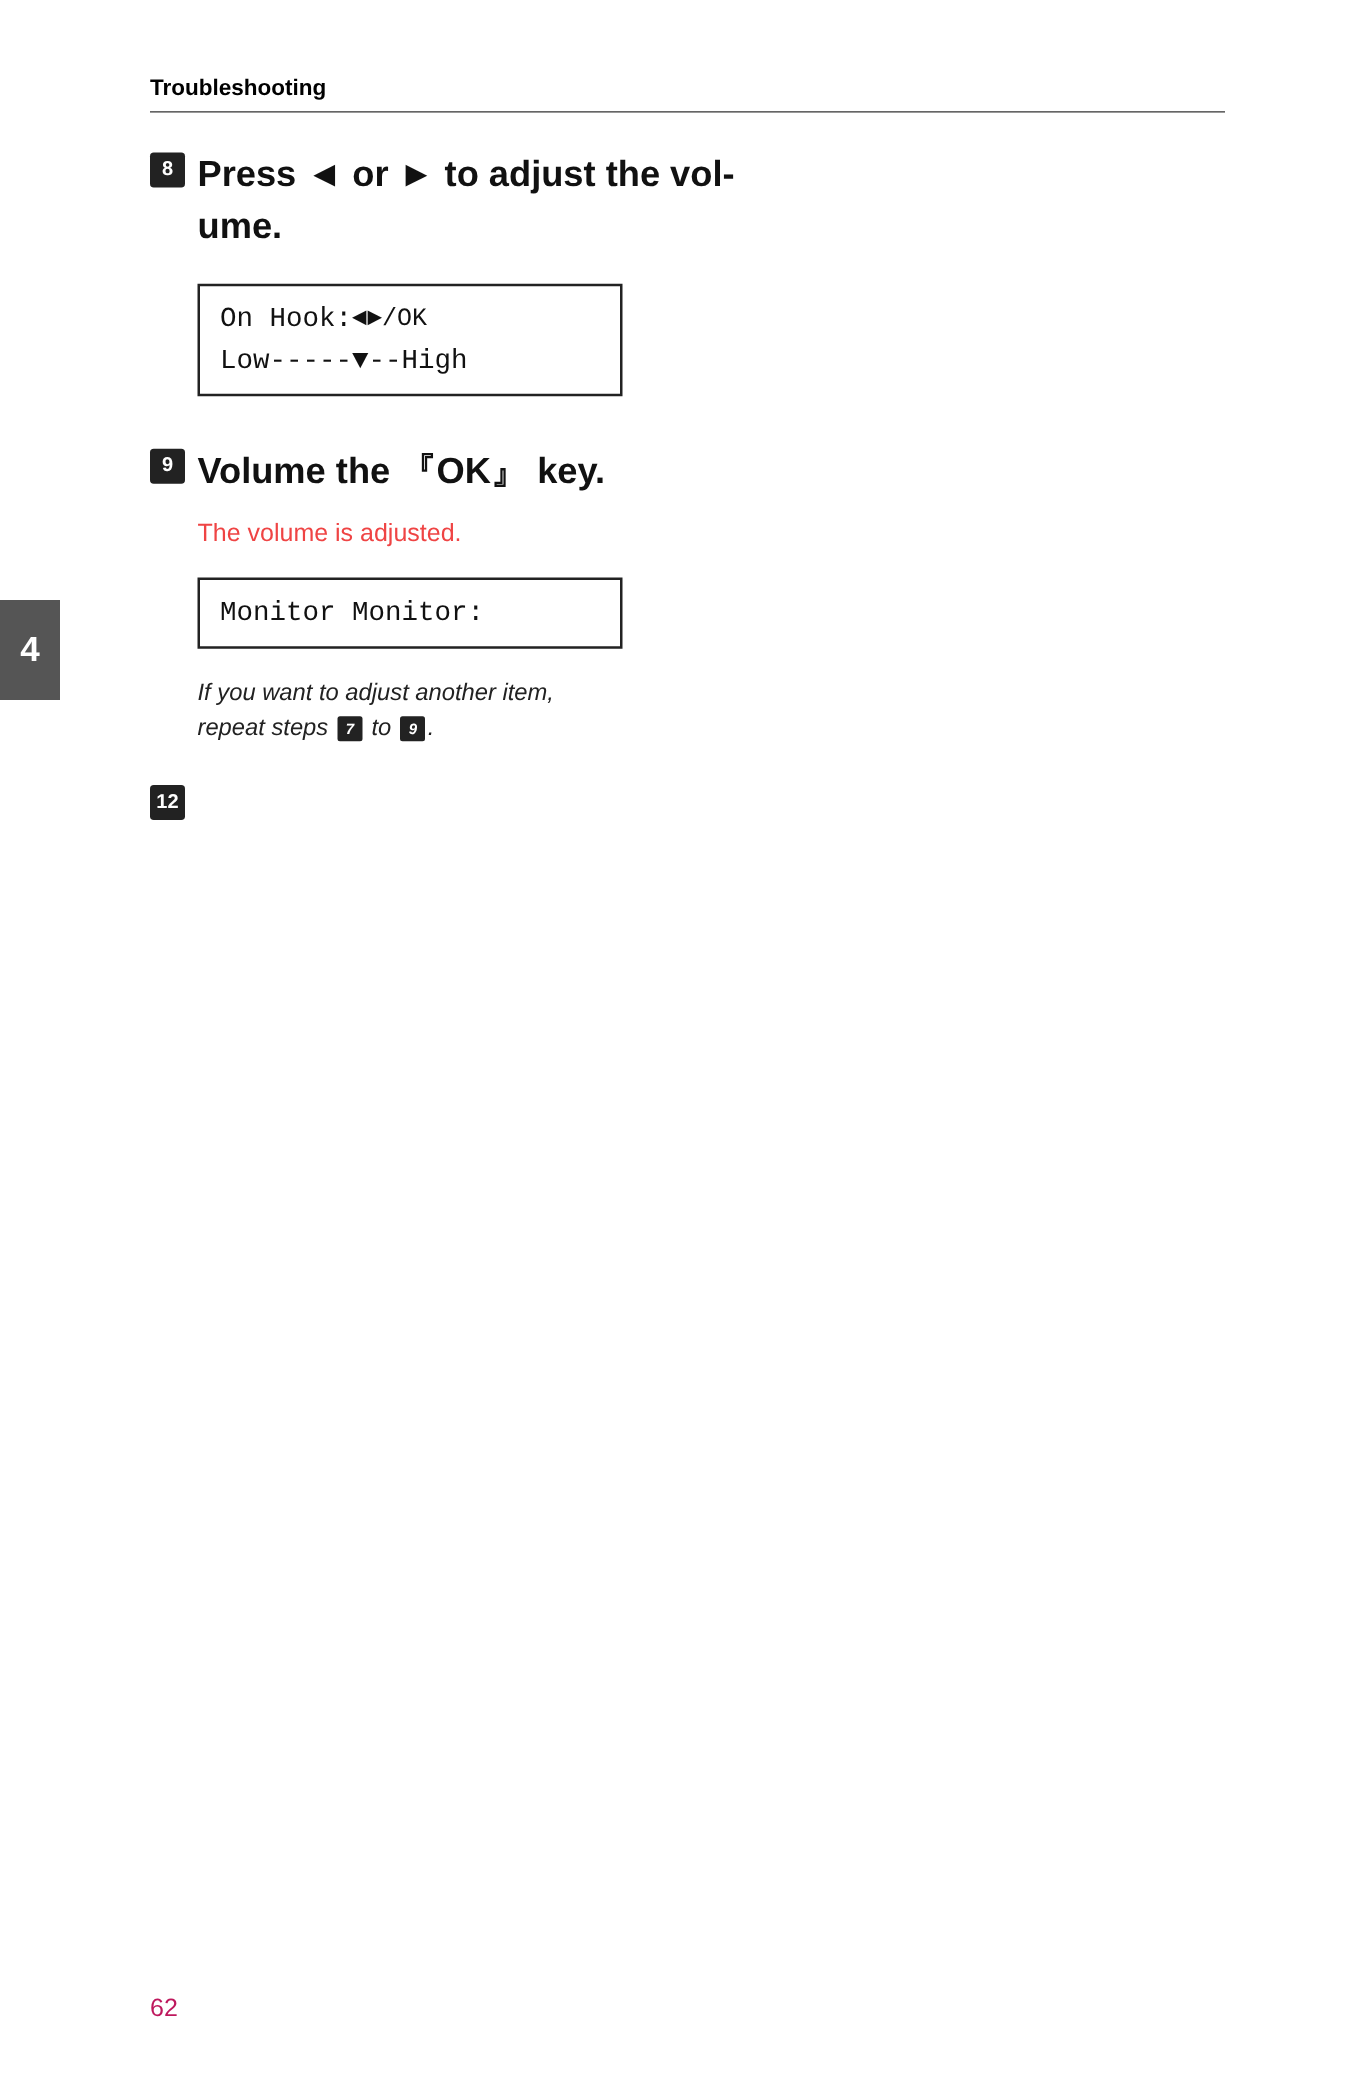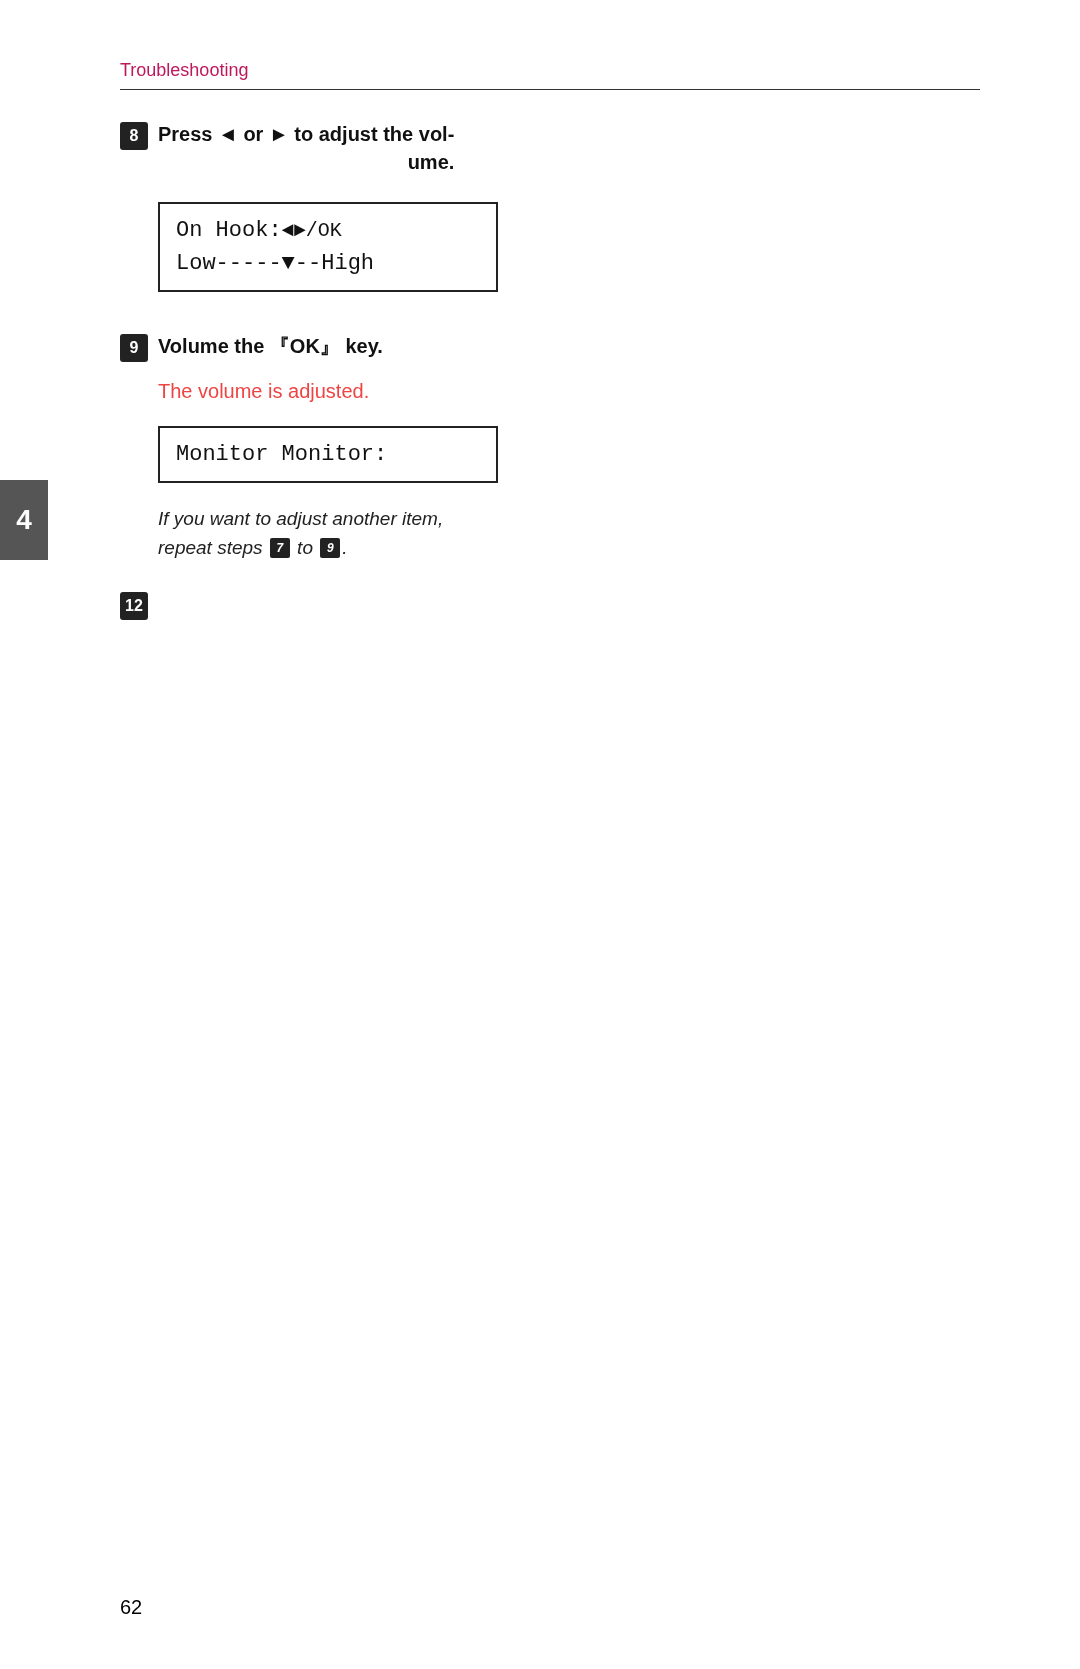--- a/index.html
+++ b/index.html
@@ -47,22 +47,22 @@
     
     .page-header {
       margin-bottom: 30px;
       padding-bottom: 8px;
       border-bottom: 1px solid #333333;
     }
 
     .header-section-title {
       font-size: 18px;
       font-family: Arial, sans-serif;
-      color: #be185d;
-      font-weight: normal;
+      color: #000000;
+      font-weight: bold;
     }
 
     
     .step-block {
       margin-bottom: 28px;
     }
 
     .step-line {
       display: flex;
       align-items: flex-start;
@@ -80,26 +80,25 @@
       font-size: 16px;
       font-weight: bold;
       font-family: Arial, sans-serif;
       border-radius: 3px;
       margin-right: 10px;
       flex-shrink: 0;
       margin-top: 2px;
     }
 
     .step-text {
-      font-size: 20px;
+      font-size: 29px;
       font-weight: bold;
       font-family: Arial, sans-serif;
       color: #111111;
       line-height: 1.4;
-      text-align: right;
     }
 
     
     .lcd-display {
       border: 2px solid #222222;
       background: #ffffff;
       font-family: 'Courier New', Courier, monospace;
       font-size: 22px;
       padding: 10px 16px;
       margin: 12px 0 12px 38px;
@@ -154,21 +153,21 @@
       margin: 0 2px;
     }
 
     
     .page-number {
       position: absolute;
       bottom: 50px;
       left: 120px;
       font-size: 20px;
       font-family: Arial, sans-serif;
-      color: #000000;
+      color: #be185d;
     }
   </style>
 </head>
 <body>
 
 <div class="page-container">
 
   <div class="chapter-tab">
     <span class="chapter-tab-text">4</span>
   </div>

